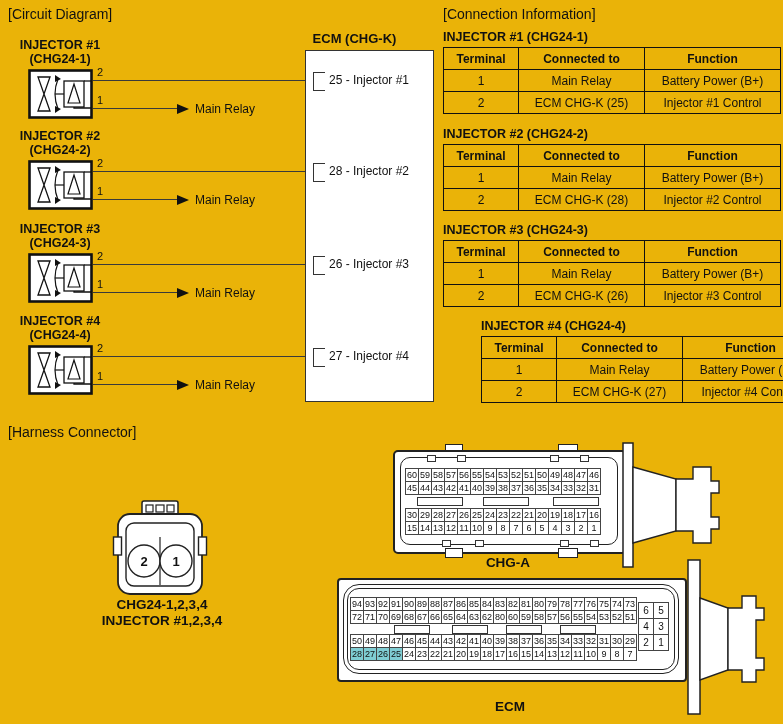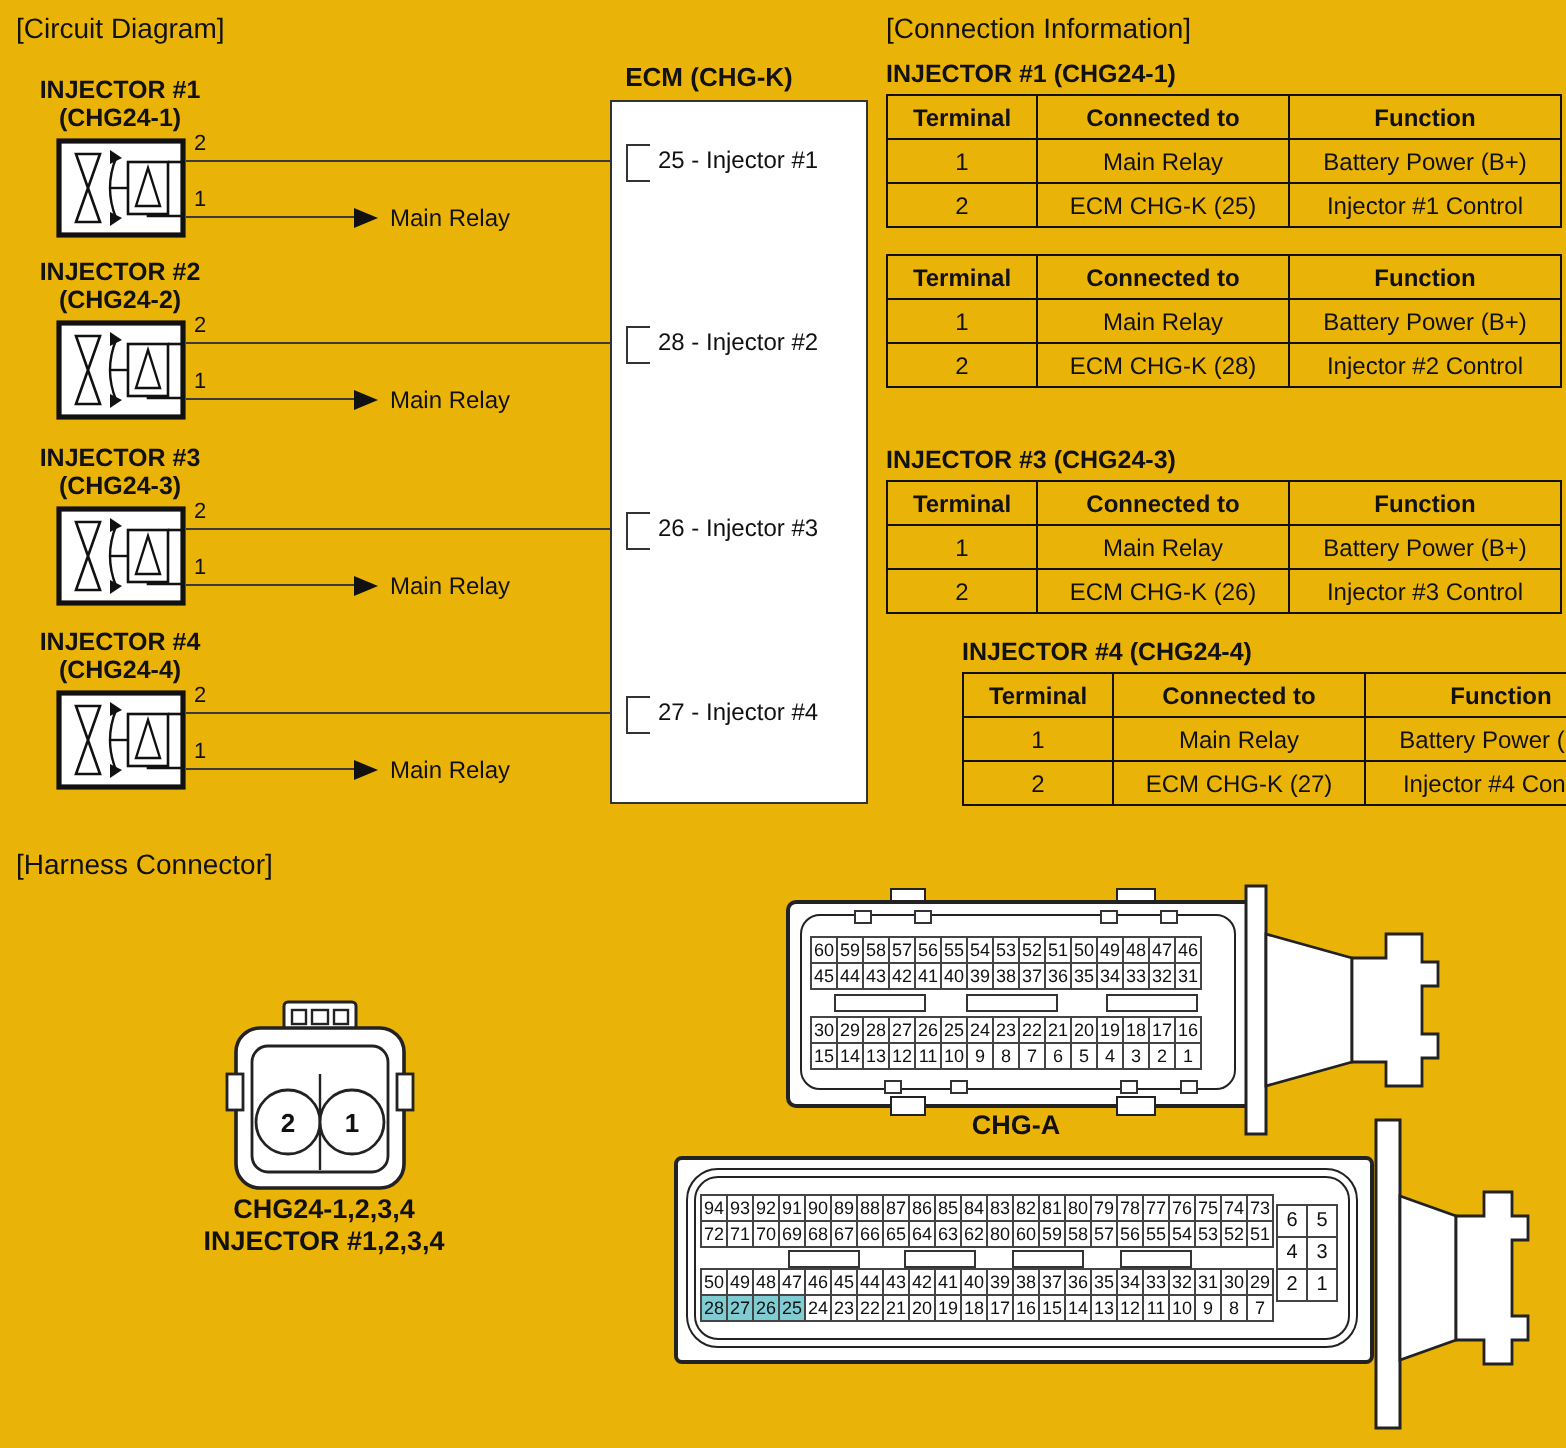--- a/index.html
+++ b/index.html
@@ -188,20 +188,21 @@
           </tr>
           <tr>
             <td>2</td>
             <td>ECM CHG-K (25)</td>
             <td>Injector #1 Control</td>
           </tr>
         </tbody>
       </table>
   </div>
   <div class="tbl-group" style="top:127px;">
+    <div class="tbl-title">INJECTOR #2 (CHG24-2)</div>
     <table class="conn">
         <thead>
           <tr>
             <th class="col-terminal">Terminal</th>
             <th class="col-connected">Connected to</th>
             <th class="col-function">Function</th>
           </tr>
         </thead>
         <tbody>
           <tr>
@@ -499,14 +500,15 @@
       <div class="pin-row">
         <span class="pin-cell">2</span>
         <span class="pin-cell">1</span>
       </div>
     </div>
   <svg class="svgshape" style="left:678px;top:558px;" width="105" height="158" viewBox="0 0 105 158">
     <rect x="10" y="2" width="12" height="154" fill="#fff" stroke="#222" stroke-width="1.5"></rect>
     <polygon points="22,40 50,50 50,112 22,122" fill="#fff" stroke="#222" stroke-width="1.4"></polygon>
     <path d="M50,50 H64 V38 H78 V50 H86 V62 H78 V100 H86 V112 H78 V124 H64 V112 H50 Z" fill="#fff" stroke="#222" stroke-width="1.4"></path>
   </svg>
+  <div class="conn-label" style="left:337px;top:699px;width:346px;">ECM</div>
 
 </div>
 
 </body></html>

